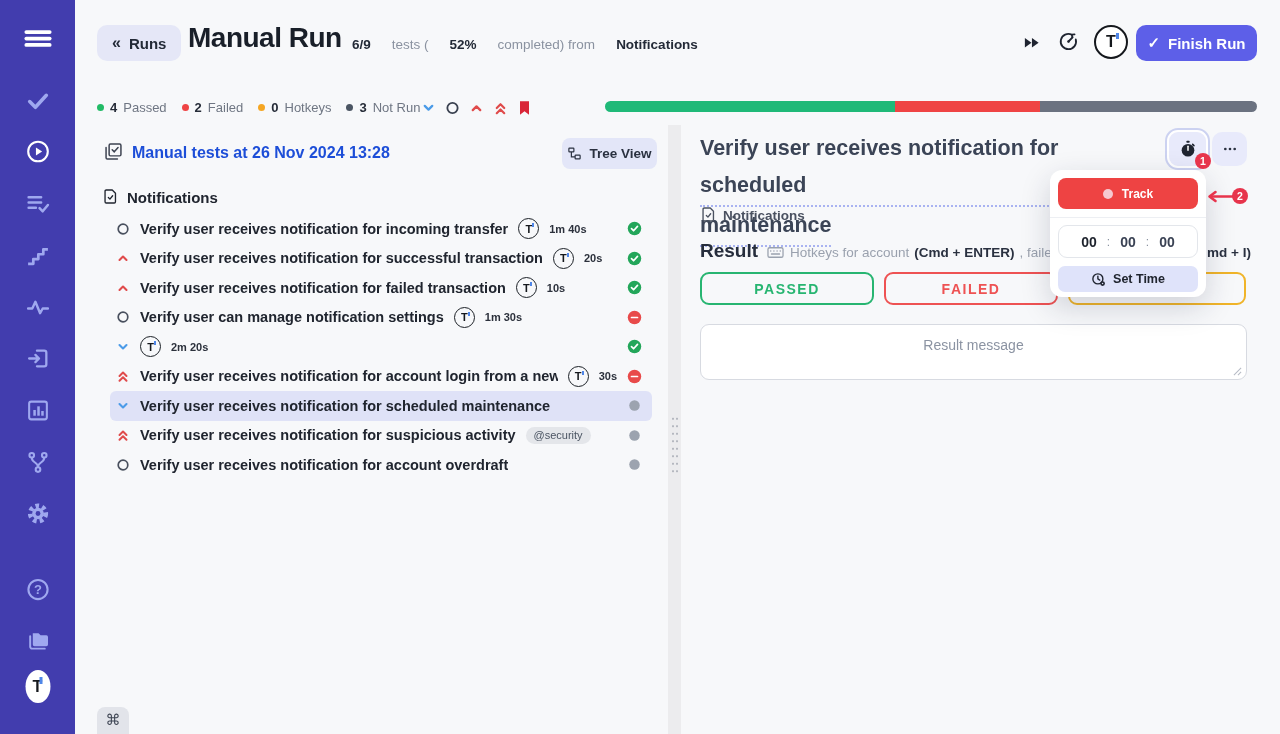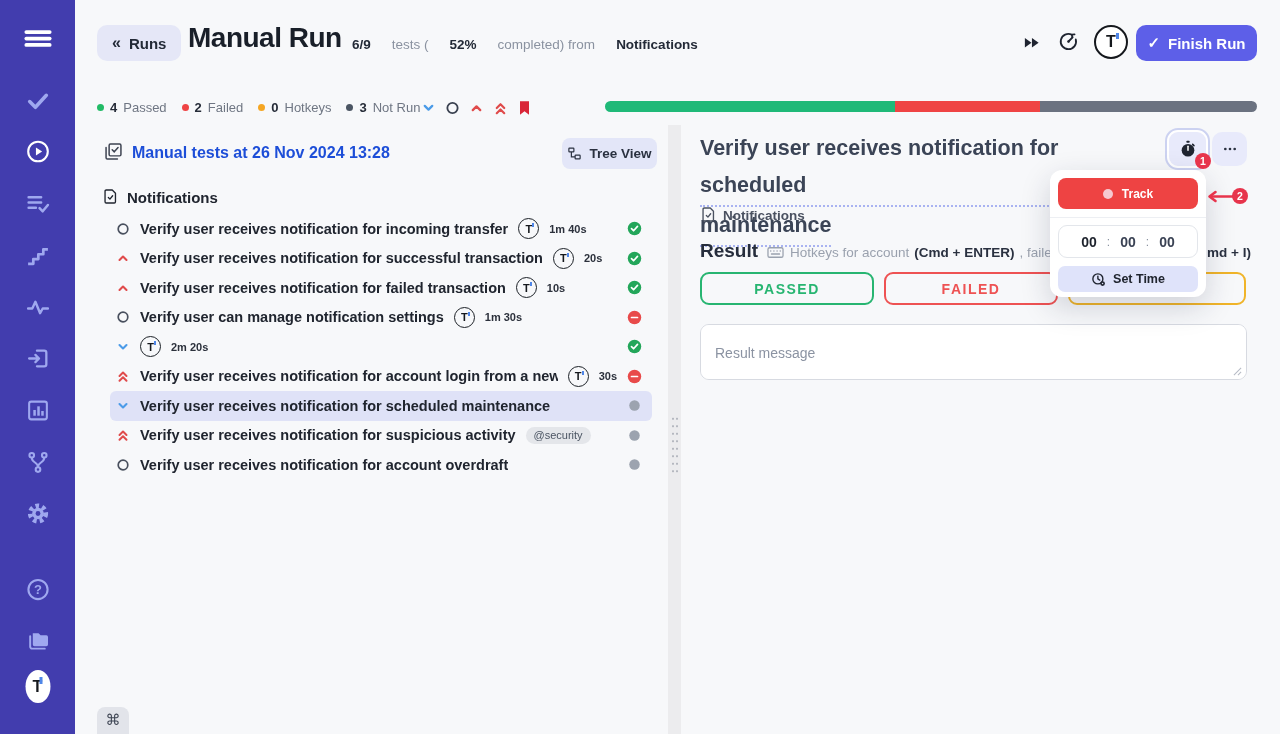--- a/index.html
+++ b/index.html
@@ -102,21 +102,21 @@
   .hk-key { color:#2a3140; font-weight:700; }
   .hk-tail { position:absolute; left:1207px; top:245px; font-size:13.5px; font-weight:700; color:#2a3140; }
   .res-btn { position:absolute; top:272px; height:33px; border-radius:9px; border:2px solid; background:transparent;
              display:flex; align-items:center; justify-content:center; font-size:14px; font-weight:800;
              letter-spacing:1.5px; cursor:pointer; font-family:inherit; }
   .btn-passed { left:700px; width:174px; border-color:#27b571; color:#27b571; }
   .btn-failed { left:884px; width:174px; border-color:#ee5253; color:#ee5253; }
   .btn-third  { left:1068px; width:178px; border-color:#f0b429; color:#f0b429; }
   .msg-wrap { position:absolute; left:700px; top:324px; width:547px; height:56px; }
   .msg-wrap textarea { width:100%; height:100%; border:1px solid #d7dae1; border-radius:9px; background:#fff;
-                       padding:20px 14px; font-size:14px; color:#333; resize:none; outline:none; font-family:inherit; }
+                       padding:12px 14px; font-size:14px; color:#333; resize:none; outline:none; font-family:inherit;text-align:center; }
   .msg-wrap textarea::placeholder { color:#8b93a2; }
   .resize-grip { position:absolute; right:5px; bottom:4px; width:9px; height:9px; }
 
   
   #timer-popup { position:absolute; left:1050px; top:170px; width:156px; height:127px; background:#fff;
                  border-radius:12px; box-shadow:0 10px 30px rgba(30,35,60,.18); padding:8px; z-index:20; }
   .btn-track { height:31px; width:100%; background:#ee4343; border:none; border-radius:8px; display:flex;
                align-items:center; justify-content:center; gap:9px; color:#fff; font-size:12px; font-weight:700;
                cursor:pointer; font-family:inherit; }
   .track-dot { width:10px; height:10px; border-radius:50%; background:#f6c9d0; }

